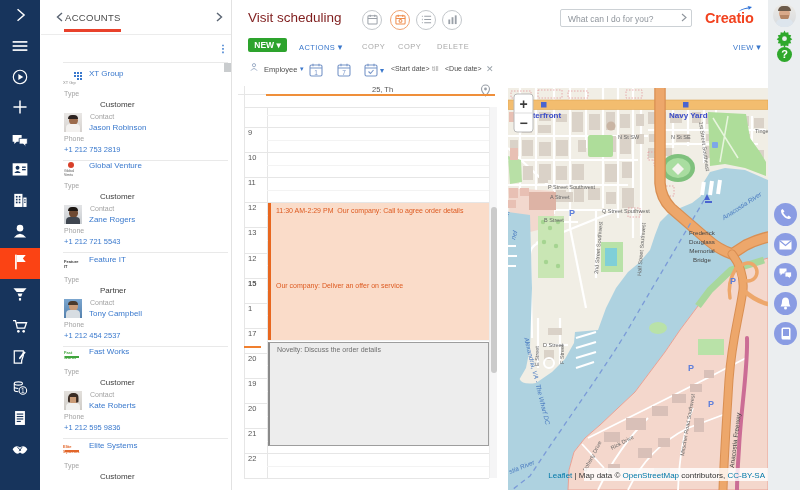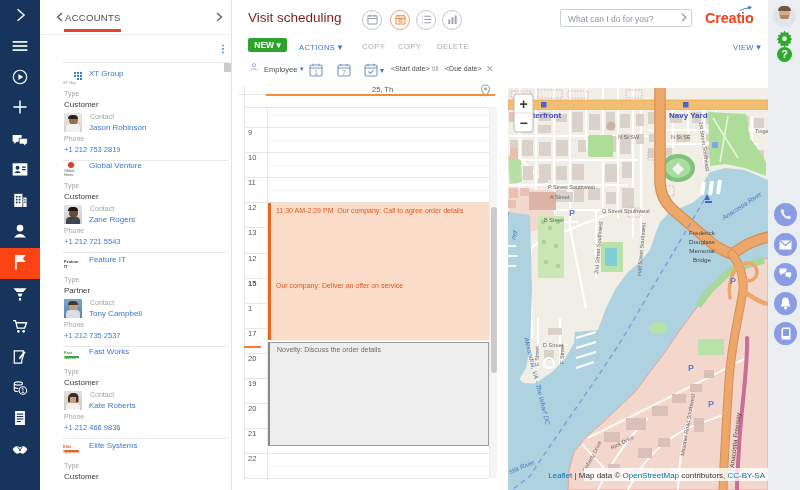--- a/index.html
+++ b/index.html
@@ -7,21 +7,21 @@
   #app { position:relative; width:800px; height:490px; background:#fff; }
   .abs { position:absolute; }
   
   #sidebar { left:0; top:0; width:40px; height:490px; background:#17345c; }
   .sic { position:absolute; left:11px; width:18px; height:18px; }
   #flagbg { position:absolute; left:0; top:248px; width:40px; height:31px; background:#fb4314; }
   
   #panel { left:40px; top:0; width:192px; height:490px; background:#fff; border-right:1px solid #e2e2e2; }
   .sep { position:absolute; left:63px; width:165px; height:1px; background:#e9e9e9; }
   .lbl { position:absolute; font-size:7px; color:#a3a3a3; }
-  .val { position:absolute; font-size:8px; color:#3c3c3c; }
+  .val { position:absolute; font-size:8px; color:#3c3c3c;margin-left:36px; }
   .lnk { position:absolute; font-size:8px; color:#3a79cd; }
   .pho { position:absolute; font-size:7.5px; color:#3a79cd; }
   .photo { position:absolute; width:18px; height:19px; overflow:hidden; }
   
   .circ { position:absolute; top:10px; width:20px; height:20px; border:1px solid #c3c7cb; border-radius:50%; }
   
   .hline { position:absolute; height:1px; background:#e6e6e6; left:244px; width:245px; }
   .hhalf { position:absolute; height:1px; background:#f3f3f3; left:267px; width:222px; }
   .hlab { position:absolute; font-size:7.5px; color:#555; left:248px; width:16px; }
   
@@ -98,39 +98,39 @@
     <div class="lbl" style="left:64px;top:276px;">Type</div>
     <div class="val" style="left:64px;top:286px;">Partner</div>
     <div class="photo" style="left:64px;top:299px;background:linear-gradient(#7ba6cf,#5581ad);">
         <div style="position:absolute;left:4.5px;top:3px;width:9px;height:9px;border-radius:50%;background:#c99b77;"></div>
         <div style="position:absolute;left:4px;top:1.5px;width:10px;height:4px;border-radius:4px 4px 0 0;background:#4a3a2c;"></div>
         <div style="position:absolute;left:2px;top:11px;width:14px;height:8px;border-radius:4px 4px 0 0;background:#d7dde2;"></div>
       </div>
     <div class="lbl" style="left:90px;top:299px;">Contact</div>
     <div class="lnk" style="left:89px;top:309px;">Tony Campbell</div>
     <div class="lbl" style="left:64px;top:321px;">Phone</div>
-    <div class="pho" style="left:64px;top:331px;">+1 212 735 2537</div>
+    <div class="pho" style="left:64px;top:331px;">+1 212 454 2537</div>
     <div class="sep" style="top:346px;"></div>
 
     <div class="abs" style="left:63px;top:348px;width:19px;height:12px;">
         <span style="position:absolute;left:1px;top:2px;font-size:4px;color:#3fa43c;font-weight:bold;">Fast Works</span>
         <div style="position:absolute;left:2px;top:8px;width:14px;height:2px;background:#3fa43c;"></div>
       </div>
     <div class="lnk" style="left:89px;top:347px;">Fast Works</div>
     <div class="lbl" style="left:64px;top:368px;">Type</div>
     <div class="val" style="left:64px;top:378px;">Customer</div>
     <div class="photo" style="left:64px;top:391px;background:linear-gradient(#e3e0dc,#cfccc7);">
         <div style="position:absolute;left:4.5px;top:3.5px;width:9px;height:9px;border-radius:50%;background:#c99b77;"></div>
         <div style="position:absolute;left:3.5px;top:1.5px;width:11px;height:10px;border-radius:5px 5px 2px 2px;background:#3a2c24;clip-path:polygon(0 0,100% 0,100% 100%,78% 100%,78% 45%,22% 45%,22% 100%,0 100%);"></div>
         <div style="position:absolute;left:2px;top:12px;width:14px;height:7px;border-radius:4px 4px 0 0;background:#f0f0ee;"></div>
       </div>
     <div class="lbl" style="left:90px;top:391px;">Contact</div>
     <div class="lnk" style="left:89px;top:401px;">Kate Roberts</div>
     <div class="lbl" style="left:64px;top:413px;">Phone</div>
-    <div class="pho" style="left:64px;top:423px;">+1 212 466 9836</div>
+    <div class="pho" style="left:64px;top:423px;">+1 212 595 9836</div>
     <div class="sep" style="top:438px;"></div>
 
     <div class="abs" style="left:63px;top:442px;width:19px;height:12px;">
         <span style="position:absolute;left:0px;top:2px;font-size:4px;color:#e2662a;font-weight:bold;">Elite Systems</span>
         <div style="position:absolute;left:2px;top:8px;width:14px;height:1.5px;background:#e2662a;"></div>
       </div>
     <div class="lnk" style="left:89px;top:441px;">Elite Systems</div>
     <div class="lbl" style="left:64px;top:462px;">Type</div>
     <div class="val" style="left:64px;top:472px;">Customer</div>
   </div>

